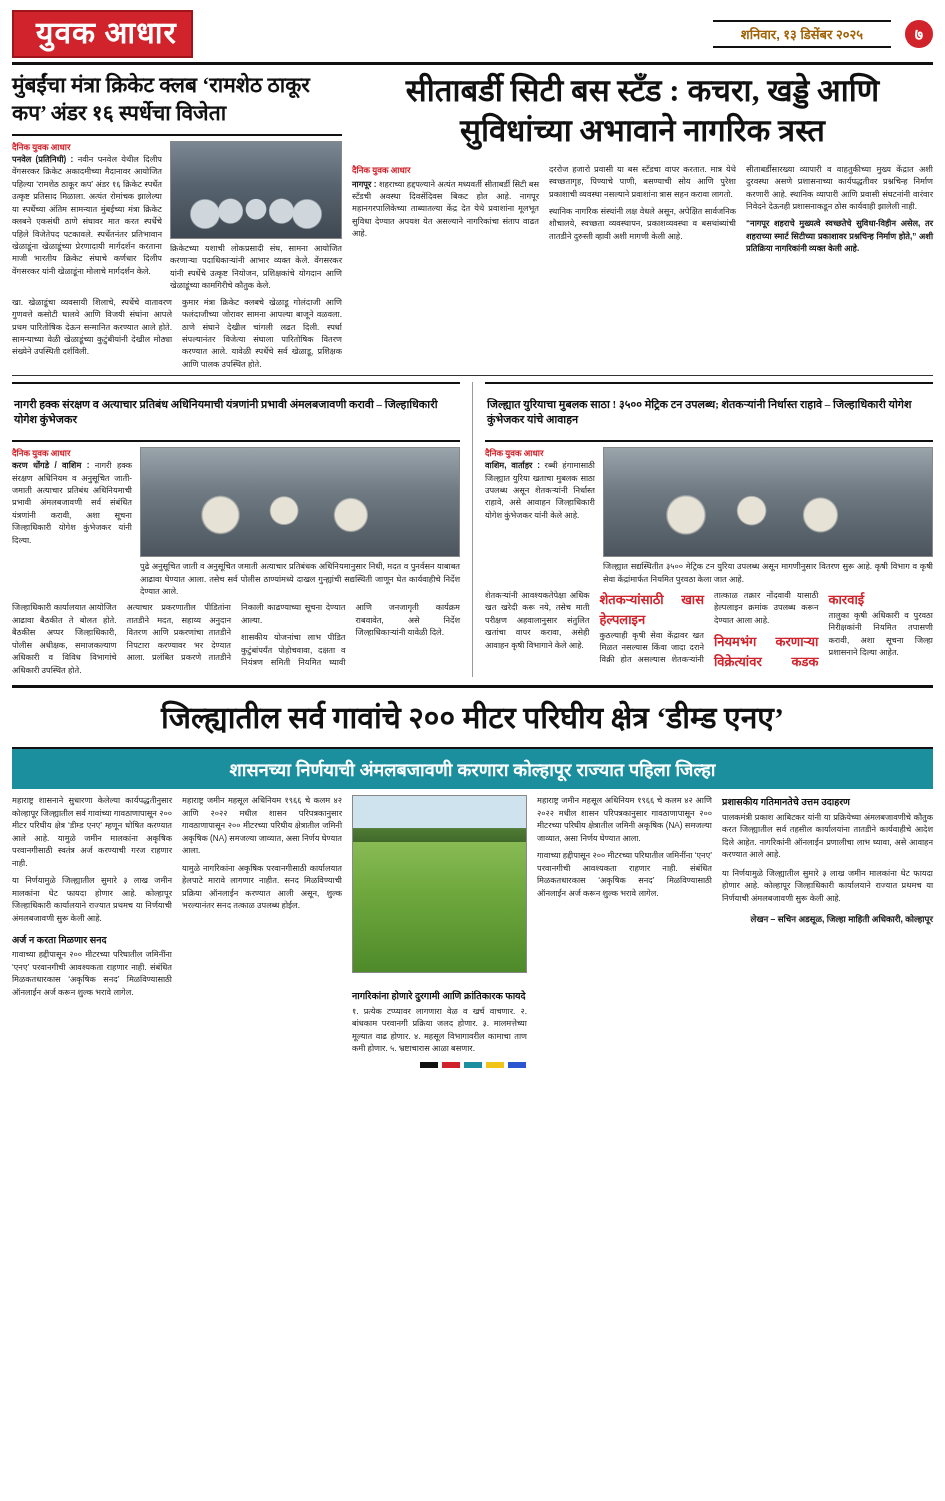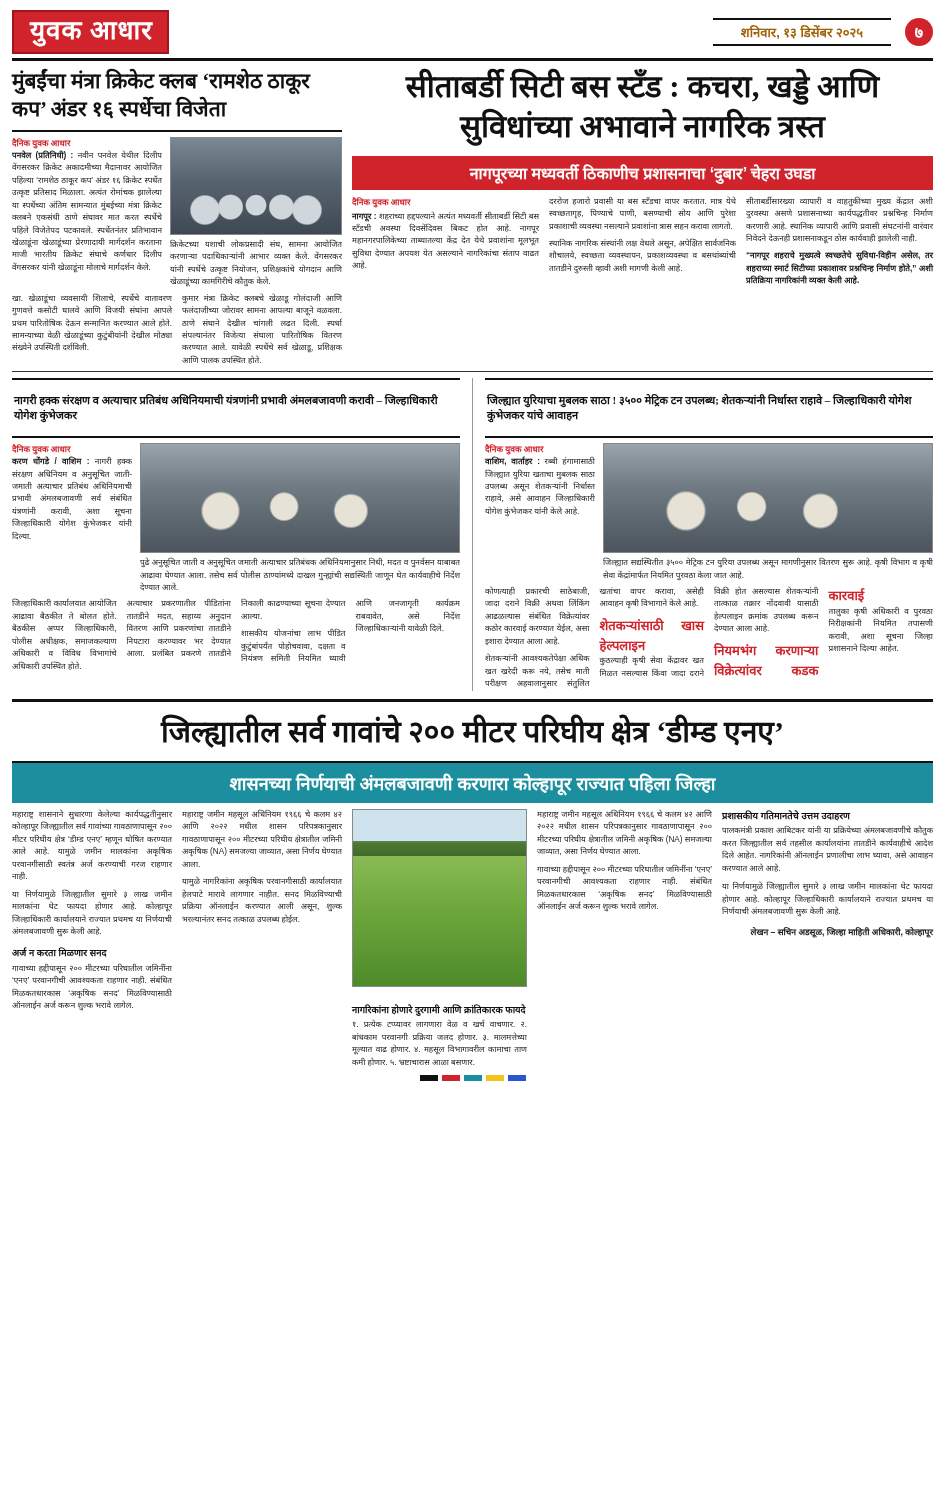--- a/index.html
+++ b/index.html
@@ -19,22 +19,22 @@
 
   
   .masthead {
     display:flex; align-items:center; justify-content:space-between;
     border-bottom: 3px solid #111;
     padding-bottom: 4px;
     margin-bottom: 6px;
   }
   .logo-box {
     background:#d0232b; color:#fff;
-    padding:6px 14px 8px 16px;
-    font-weight:bold; font-size:26px; letter-spacing:1px;
+    padding:6px 14px 8px 22px;
+    font-weight:bold; font-size:30px; letter-spacing:1px;
     font-family:"Liberation Serif", serif;
     border:2px solid #a0151c;
     line-height:1;
   }
   .masthead-right { display:flex; align-items:center; gap:14px; }
   .date-line {
     font-size:13px; font-weight:bold; color:#a16207;
     border-bottom:2px solid #111; border-top:2px solid #111;
     padding:3px 28px;
   }
@@ -175,21 +175,20 @@
       </div>
 
       <div class="body-text cols-2" style="margin-top:4px;">
         <p style="margin:0 0 5px 0;">खा. खेळाडूंचा व्यवसायी शिलाचे, स्पर्धेचे वातावरण गुणवत्ते कसोटी घालवे आणि विजयी संघांना आपले प्रथम पारितोषिक देऊन सन्मानित करण्यात आले होते. सामन्याच्या वेळी खेळाडूंच्या कुटुंबीयांनी देखील मोठ्या संख्येने उपस्थिती दर्शविली.</p>
         <p style="margin:0;">कुमार मंत्रा क्रिकेट क्लबचे खेळाडू गोलंदाजी आणि फलंदाजीच्या जोरावर सामना आपल्या बाजूने वळवला. ठाणे संघाने देखील चांगली लढत दिली. स्पर्धा संपल्यानंतर विजेत्या संघाला पारितोषिक वितरण करण्यात आले. यावेळी स्पर्धेचे सर्व खेळाडू, प्रशिक्षक आणि पालक उपस्थित होते.</p>
       </div>
     </div>
 
     <div class="col-right-top">
       <div class="headline-lg">सीताबर्डी सिटी बस स्टॅंड : कचरा, खड्डे आणि सुविधांच्या अभावाने नागरिक त्रस्त</div>
-      <div class="red-strip">नागपूरच्या मध्यवर्ती ठिकाणीच प्रशासनाचा ‘दुबार’ चेहरा उघडा</div>
 
       <div class="body-text cols-3" style="margin-top:6px;">
         <div class="byline-red">दैनिक युवक आधार</div>
         <p style="margin:2px 0 5px 0;">
           <b>नागपूर :</b>
           <span>शहराच्या हद्दपल्याने अत्यंत मध्यवर्ती सीताबर्डी सिटी बस स्टॅंडची अवस्था दिवसेंदिवस बिकट होत आहे. नागपूर महानगरपालिकेच्या ताब्यातल्या केंद्र देत येथे प्रवाशांना मूलभूत सुविधा देण्यात अपयश येत असल्याने नागरिकांचा संताप वाढत आहे.</span>
         </p>
         <p style="margin:0 0 5px 0;">दररोज हजारो प्रवासी या बस स्टॅंडचा वापर करतात. मात्र येथे स्वच्छतागृह, पिण्याचे पाणी, बसण्याची सोय आणि पुरेशा प्रकाशाची व्यवस्था नसल्याने प्रवाशांना त्रास सहन करावा लागतो.</p>
         <p style="margin:0 0 5px 0;">स्थानिक नागरिक संस्थांनी लक्ष वेधले असून, अपेक्षित सार्वजनिक शौचालये, स्वच्छता व्यवस्थापन, प्रकाशव्यवस्था व बसथांब्यांची तातडीने दुरुस्ती व्हावी अशी मागणी केली आहे.</p>
         <p style="margin:0 0 5px 0;">सीताबर्डीसारख्या व्यापारी व वाहतुकीच्या मुख्य केंद्रात अशी दुरवस्था असणे प्रशासनाच्या कार्यपद्धतीवर प्रश्नचिन्ह निर्माण करणारी आहे. स्थानिक व्यापारी आणि प्रवासी संघटनांनी वारंवार निवेदने देऊनही प्रशासनाकडून ठोस कार्यवाही झालेली नाही.</p>
@@ -235,21 +234,20 @@
             <b>वाशिम, वार्ताहर :</b>
             <span>रब्बी हंगामासाठी जिल्ह्यात युरिया खताचा मुबलक साठा उपलब्ध असून शेतकऱ्यांनी निर्धास्त राहावे, असे आवाहन जिल्हाधिकारी योगेश कुंभेजकर यांनी केले आहे.</span>
           </div>
         </div>
         <div style="flex:1;">
           <div class="photo meeting" style="height:110px;"></div>
           <div class="body-text" style="margin-top:4px;">जिल्ह्यात सद्यस्थितीत ३५०० मेट्रिक टन युरिया उपलब्ध असून मागणीनुसार वितरण सुरू आहे. कृषी विभाग व कृषी सेवा केंद्रांमार्फत नियमित पुरवठा केला जात आहे.</div>
         </div>
       </div>
       <div class="body-text cols-4" style="margin-top:4px;">
-        <p style="margin:0 0 5px 0;">कोणत्याही प्रकारची साठेबाजी, जादा दराने विक्री अथवा लिंकिंग आढळल्यास संबंधित विक्रेत्यांवर कठोर कारवाई करण्यात येईल, असा इशारा देण्यात आला आहे.</p>
         <p style="margin:0 0 5px 0;">शेतकऱ्यांनी आवश्यकतेपेक्षा अधिक खत खरेदी करू नये, तसेच माती परीक्षण अहवालानुसार संतुलित खतांचा वापर करावा, असेही आवाहन कृषी विभागाने केले आहे.</p>
         <p class="subhead-red" style="margin:0;">शेतकऱ्यांसाठी खास हेल्पलाइन</p>
         <p style="margin:0 0 5px 0;">कुठल्याही कृषी सेवा केंद्रावर खत मिळत नसल्यास किंवा जादा दराने विक्री होत असल्यास शेतकऱ्यांनी तात्काळ तक्रार नोंदवावी यासाठी हेल्पलाइन क्रमांक उपलब्ध करून देण्यात आला आहे.</p>
         <p class="subhead-red" style="margin:0;">नियमभंग करणाऱ्या विक्रेत्यांवर कडक कारवाई</p>
         <p style="margin:0;">तालुका कृषी अधिकारी व पुरवठा निरीक्षकांनी नियमित तपासणी करावी, अशा सूचना जिल्हा प्रशासनाने दिल्या आहेत.</p>
       </div>
     </div>
   </div>
 
   <div class="banner-head">जिल्ह्यातील सर्व गावांचे २०० मीटर परिघीय क्षेत्र ‘डीम्ड एनए’</div>

